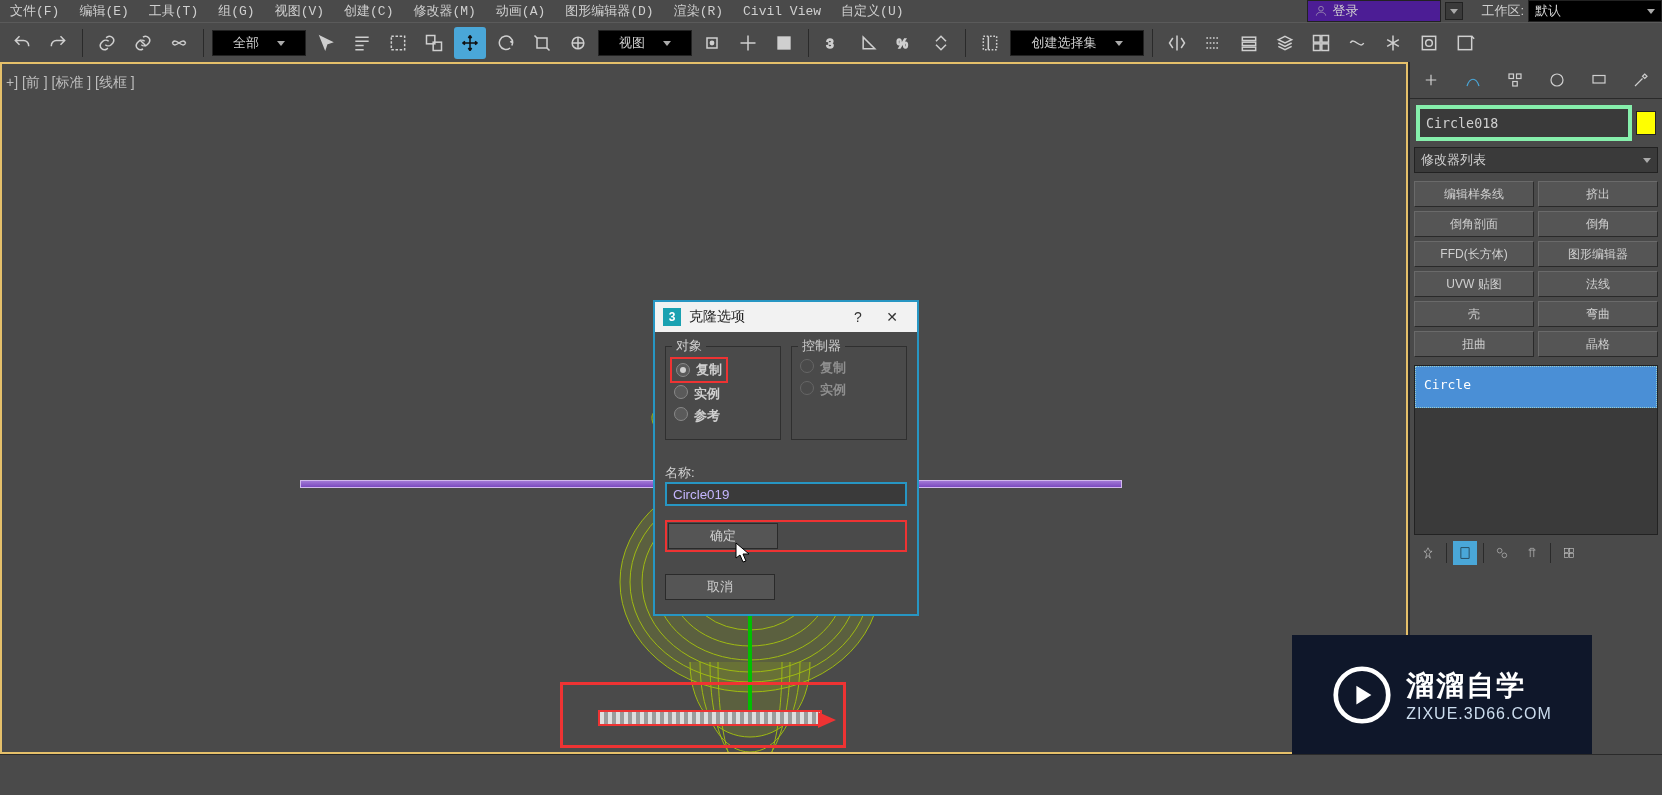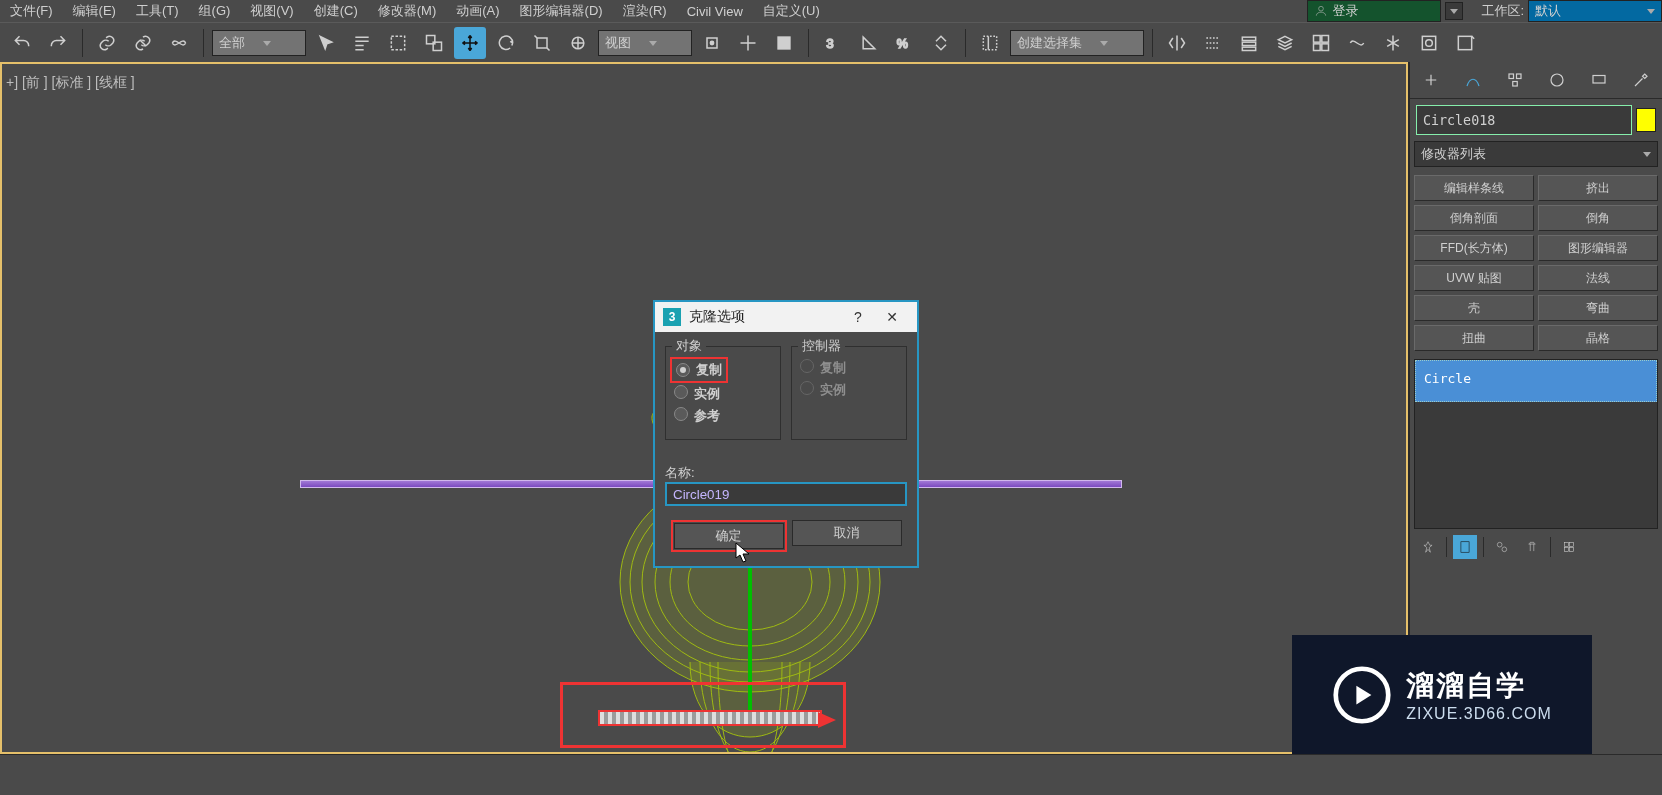--- a/index.html
+++ b/index.html
@@ -20,46 +20,47 @@
     top: 0; left: 0; right: 0;
     height: 22px;
     background: #4a4a4a;
     display: flex;
     align-items: center;
   }
   .menubar .item {
     padding: 2px 10px;
     color: #cfcfcf;
     cursor: default;
+    font-family: Liberation Mono, monospace;
   }
   .menubar .login-area {
     margin-left: auto;
     display: flex;
     align-items: center;
     gap: 4px;
   }
   .login-box {
-    background: #14532d;
+    background: #4c1d95;
     border: 1px solid #222;
     display: flex;
     align-items: center;
     padding: 1px 6px;
     gap: 4px;
     min-width: 120px;
   }
   .login-box svg { width: 14px; height: 14px; }
   .down-caret {
     width: 16px; height: 16px;
     background: #3a3a3a;
     border: 1px solid #222;
     display: flex; align-items: center; justify-content: center;
   }
   .workspace-label { margin-left: 14px; color: #cfcfcf; }
   .workspace-select {
-    background: #0369a1;
+    background: #000000;
     border: 1px solid #222;
     padding: 1px 6px;
     min-width: 120px;
     display: flex; align-items: center; justify-content: space-between;
   }
 
   
   .toolbar {
     position: absolute;
     top: 22px; left: 0; right: 0;
@@ -76,26 +77,26 @@
     width: 32px; height: 32px;
     display: flex; align-items: center; justify-content: center;
     background: transparent;
     border-radius: 3px;
   }
   .tbtn svg { width: 20px; height: 20px; stroke: #cfcfcf; fill: none; stroke-width: 1.8; }
   .tbtn.active { background: #4aa7d8; }
   .tbtn.active svg { stroke: #111; }
   .sep { width: 1px; height: 28px; background: #2a2a2a; margin: 0 4px; }
   .dropdown {
-    background: #737373;
+    background: #000000;
     border: 1px solid #222;
     height: 24px;
     min-width: 80px;
     padding: 0 6px;
-    display: flex; align-items: center; justify-content: flex-start;
+    display: flex; align-items: center; justify-content: center;
     color: #d0d0d0;
     gap: 18px;
   }
 
   
   .viewport {
     position: absolute;
     top: 62px; left: 0; right: 253px; bottom: 40px;
     background: #4a4a4a;
     border-right: 1px solid #2a2a2a;
@@ -248,22 +249,23 @@
     background: #3a3a3a;
     border: 2px solid #2796c3;
     color: #c4b5fd;
     height: 24px;
     padding: 2px 6px;
     font-family: inherit;
   }
   .dlg-buttons {
     display: flex;
     justify-content: center;
-    gap: 5px;
+    gap: 22px;
     margin-top: 14px;
+    flex-direction: column;
   }
   .dlg-btn {
     width: 108px; height: 24px;
     background: #555;
     border: 1px solid #2a2a2a;
     color: #d0d0d0;
     display: flex; align-items: center; justify-content: center;
   }
   .ok-wrap { border: 2px solid #e33; padding: 1px; }
   .cursor-img {
@@ -296,21 +298,21 @@
   .panel-tabs .ptab svg { width: 18px; height: 18px; stroke: #cfcfcf; fill: none; stroke-width: 1.6; }
   .panel-tabs .ptab.active svg { stroke: #4aa7d8; }
   .obj-name-row {
     display: flex; align-items:center; padding: 6px;
     gap: 4px;
   }
   .obj-name-input {
     flex: 1;
     height: 24px;
     background: #3a3a3a;
-    border: 1px solid #86efac;
+    border: 4px solid #86efac;
     color: #d0d0d0;
     padding: 2px 6px;
     font-family: "Consolas", monospace;
   }
   .color-swatch {
     width: 18px; height: 22px;
     background: #ff0;
     border: 1px solid #222;
   }
   .mod-dropdown {

